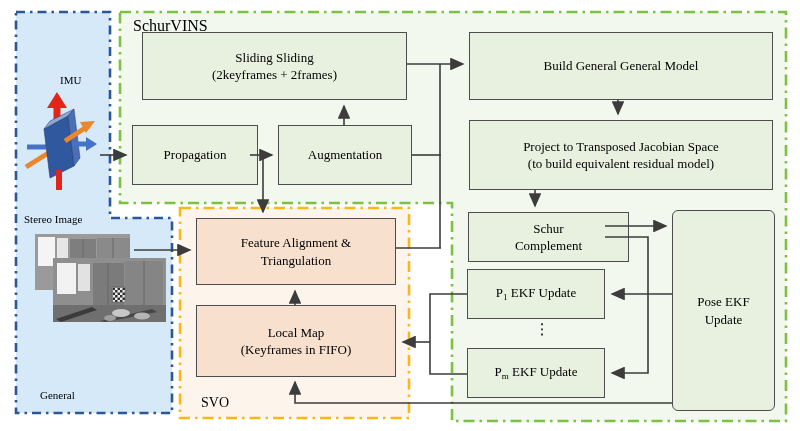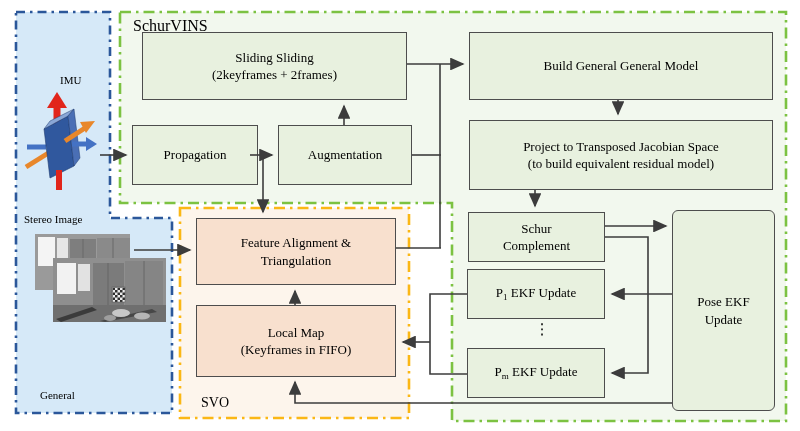--- a/index.html
+++ b/index.html
@@ -93,21 +93,21 @@
   <div class="freelabel" style="left:40px;top:389px;">General</div>
   <div class="freelabel" style="left:201px;top:395px;font-size:14px;">SVO</div>
 
   <div class="box" style="left:142px;top:32px;width:265px;height:68px;">Sliding Sliding
 (2keyframes + 2frames)</div>
   <div class="box" style="left:132px;top:125px;width:126px;height:60px;">Propagation</div>
   <div class="box" style="left:278px;top:125px;width:134px;height:60px;">Augmentation</div>
   <div class="box" style="left:469px;top:32px;width:304px;height:68px;">Build General General Model</div>
   <div class="box" style="left:469px;top:120px;width:304px;height:70px;">Project to Transposed Jacobian Space
 (to build equivalent residual model)</div>
-  <div class="box" style="left:468px;top:212px;width:137px;height:50px;">Schur
+  <div class="box" style="left:468px;top:212px;width:161px;height:50px;">Schur
 Complement</div>
 
   <div class="box" style="left:467px;top:269px;width:138px;height:50px;">
     <span class="nowrap"><span>P</span><span class="subsc">1</span><span> EKF Update</span></span>
   </div>
 
   <div class="dots" style="left:531px;top:322px;">⋮</div>
 
   <div class="box" style="left:467px;top:348px;width:138px;height:50px;">
     <span class="nowrap"><span>P</span><span class="subsc">m</span><span> EKF Update</span></span>

